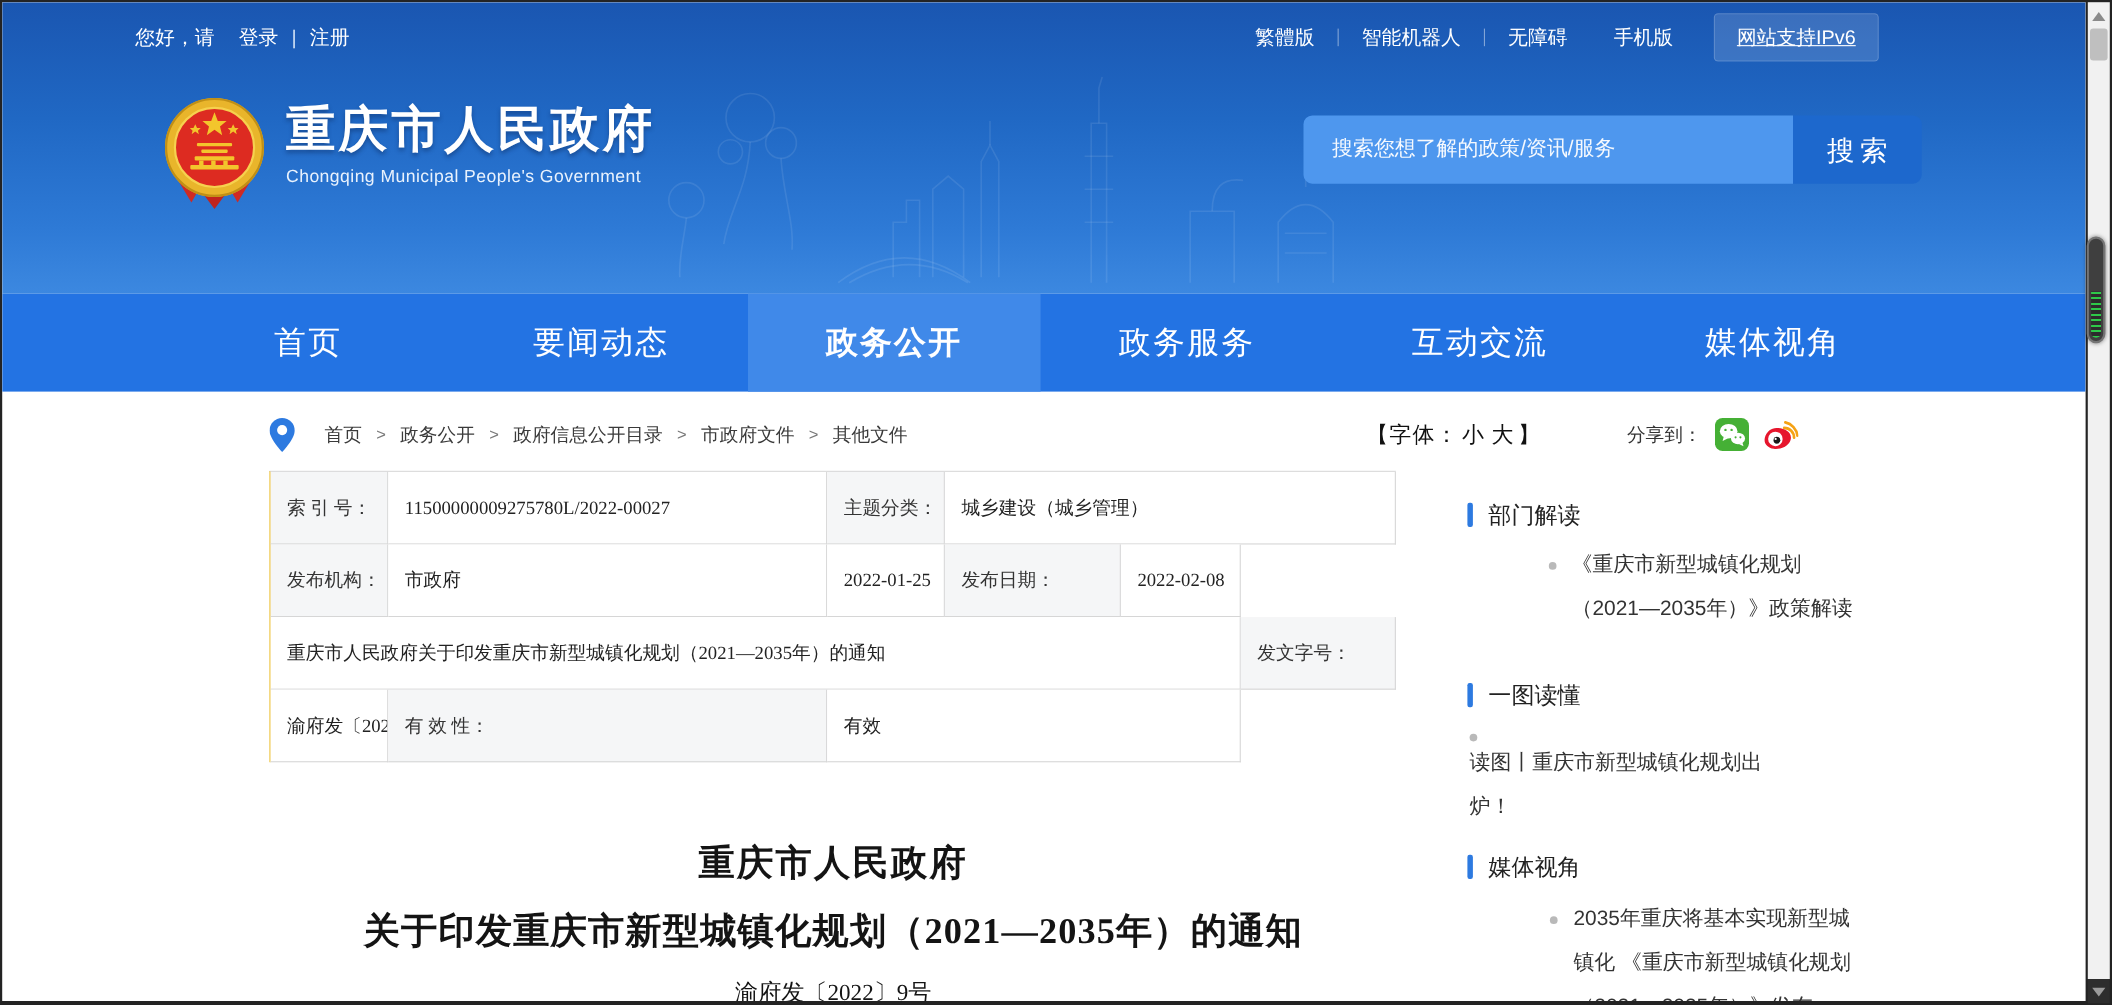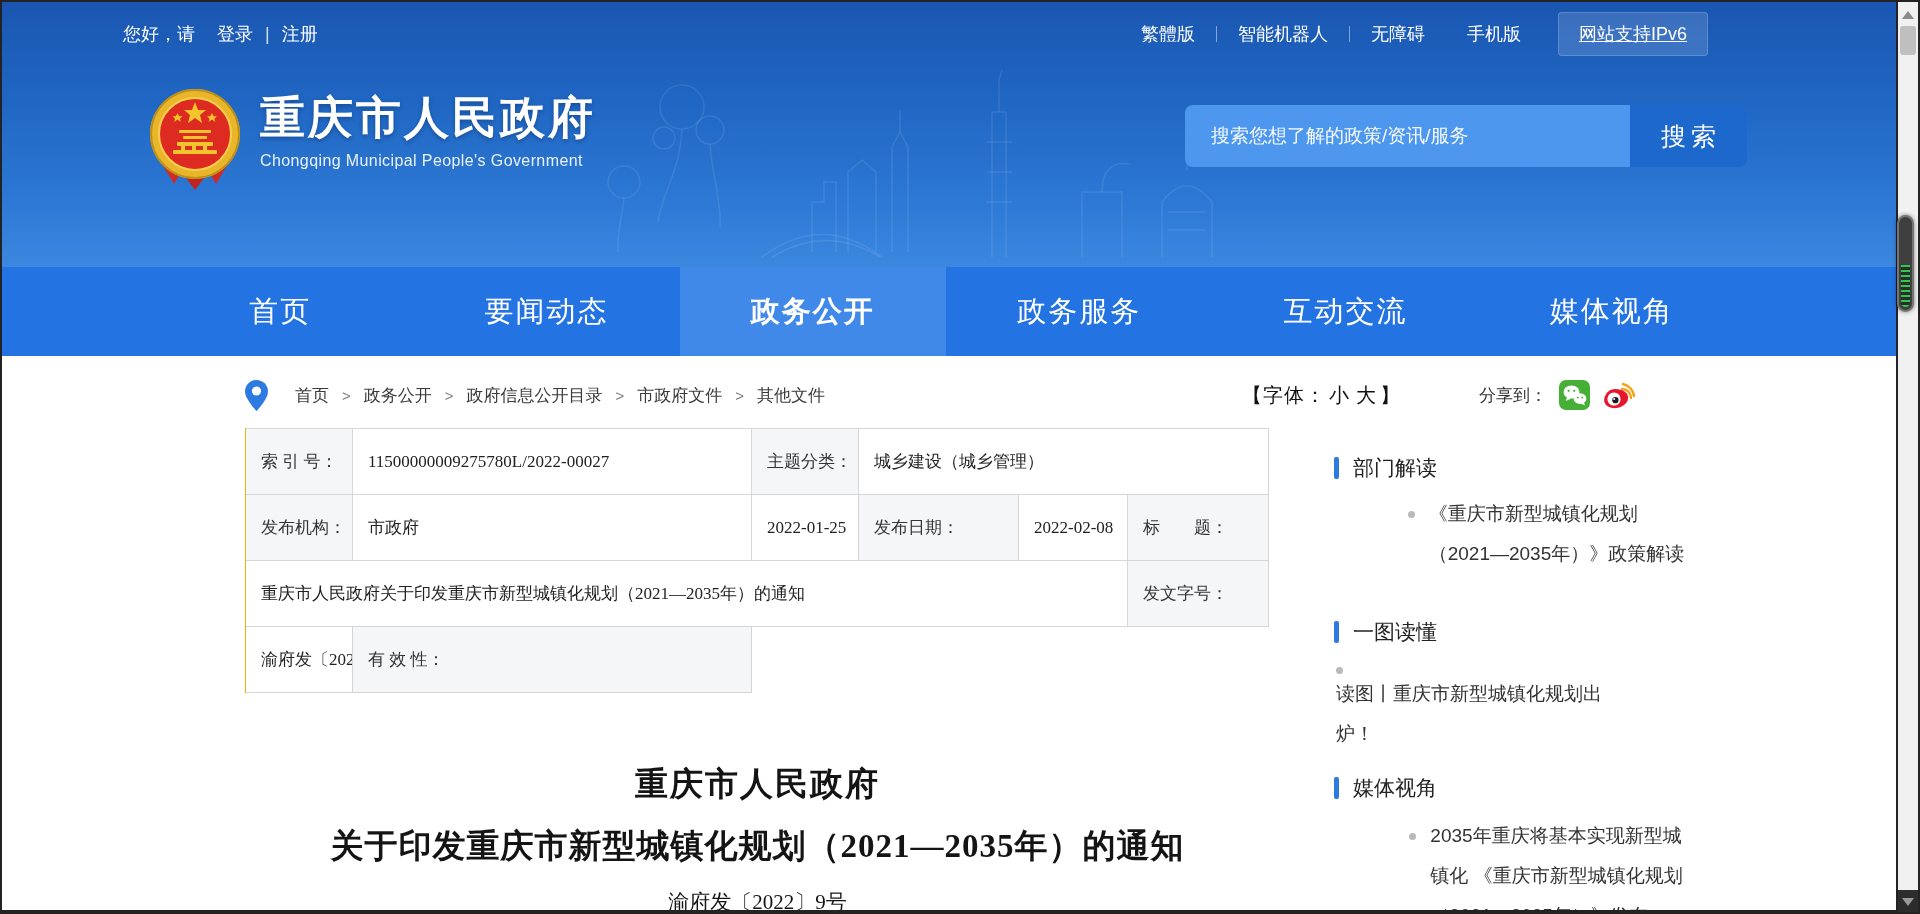--- a/index.html
+++ b/index.html
@@ -247,26 +247,26 @@
     <div class="mt-cell">11500000009275780L/2022-00027</div>
     <div class="mt-cell mt-label">主题分类：</div>
     <div class="mt-cell span3">城乡建设（城乡管理）</div>
 
     <div class="mt-cell mt-label">发布机构：</div>
     <div class="mt-cell">市政府</div>
     <div class="mt-cell">2022-01-25</div>
     <div class="mt-cell mt-label">发布日期：</div>
     <div class="mt-cell">2022-02-08</div>
 
-    <div class="mt-cell mt-label">标　　题：</div>
     <div class="mt-cell span5">重庆市人民政府关于印发重庆市新型城镇化规划（2021—2035年）的通知</div>
 
     <div class="mt-cell mt-label">发文字号：</div>
     <div class="mt-cell">渝府发〔2022〕9号</div>
     <div class="mt-cell mt-label">有 效 性：</div>
+    <div class="mt-cell span3">有效</div>
   </div>
 
   <h1 class="doc-org">重庆市人民政府</h1>
   <h1 class="doc-title">关于印发重庆市新型城镇化规划（2021—2035年）的通知</h1>
   <div class="doc-num">渝府发〔2022〕9号</div>
 
   <div class="sb-head" id="sec1h">
     <span class="sb-bar"></span>
     <span>部门解读</span>
   </div>

